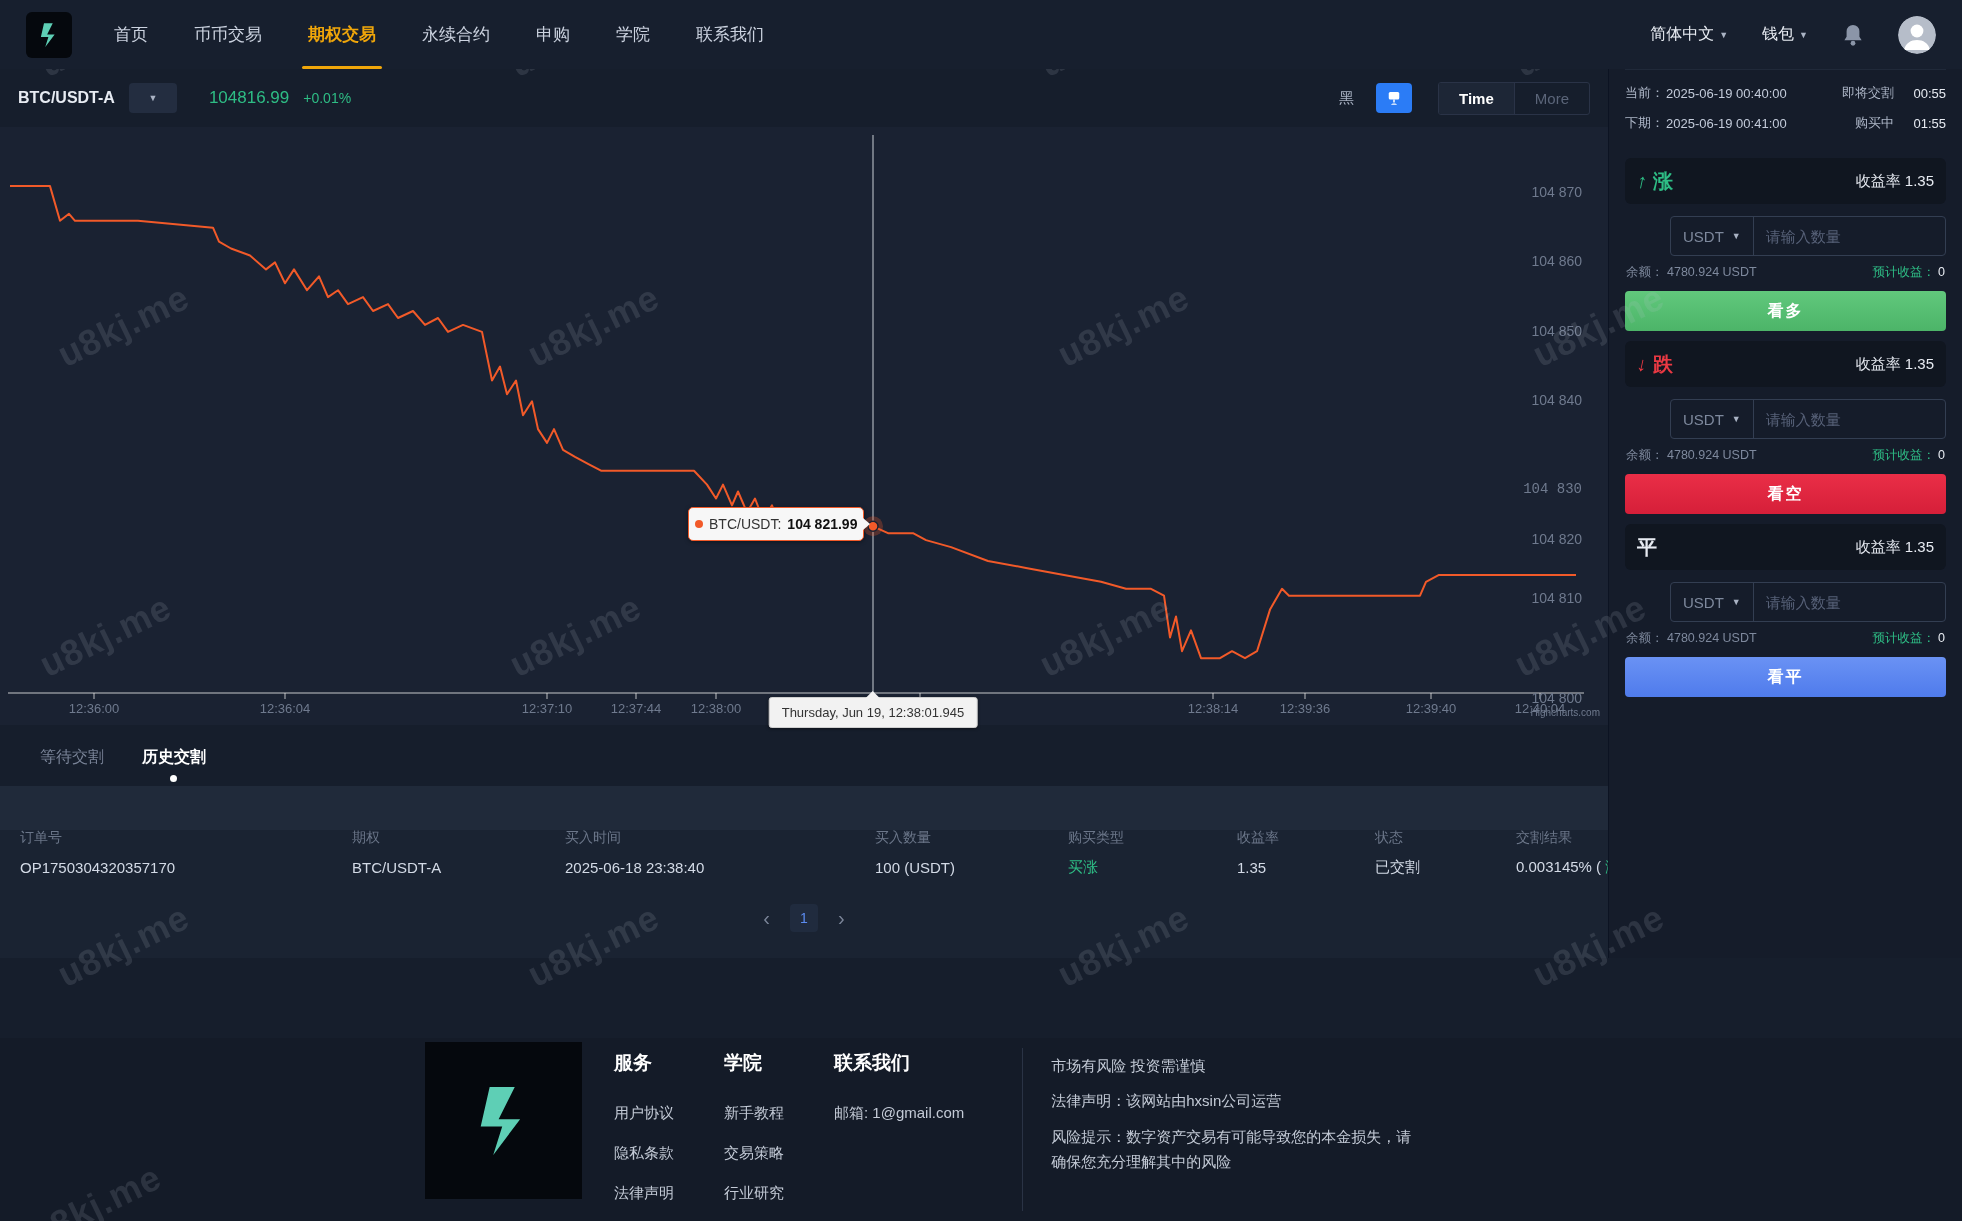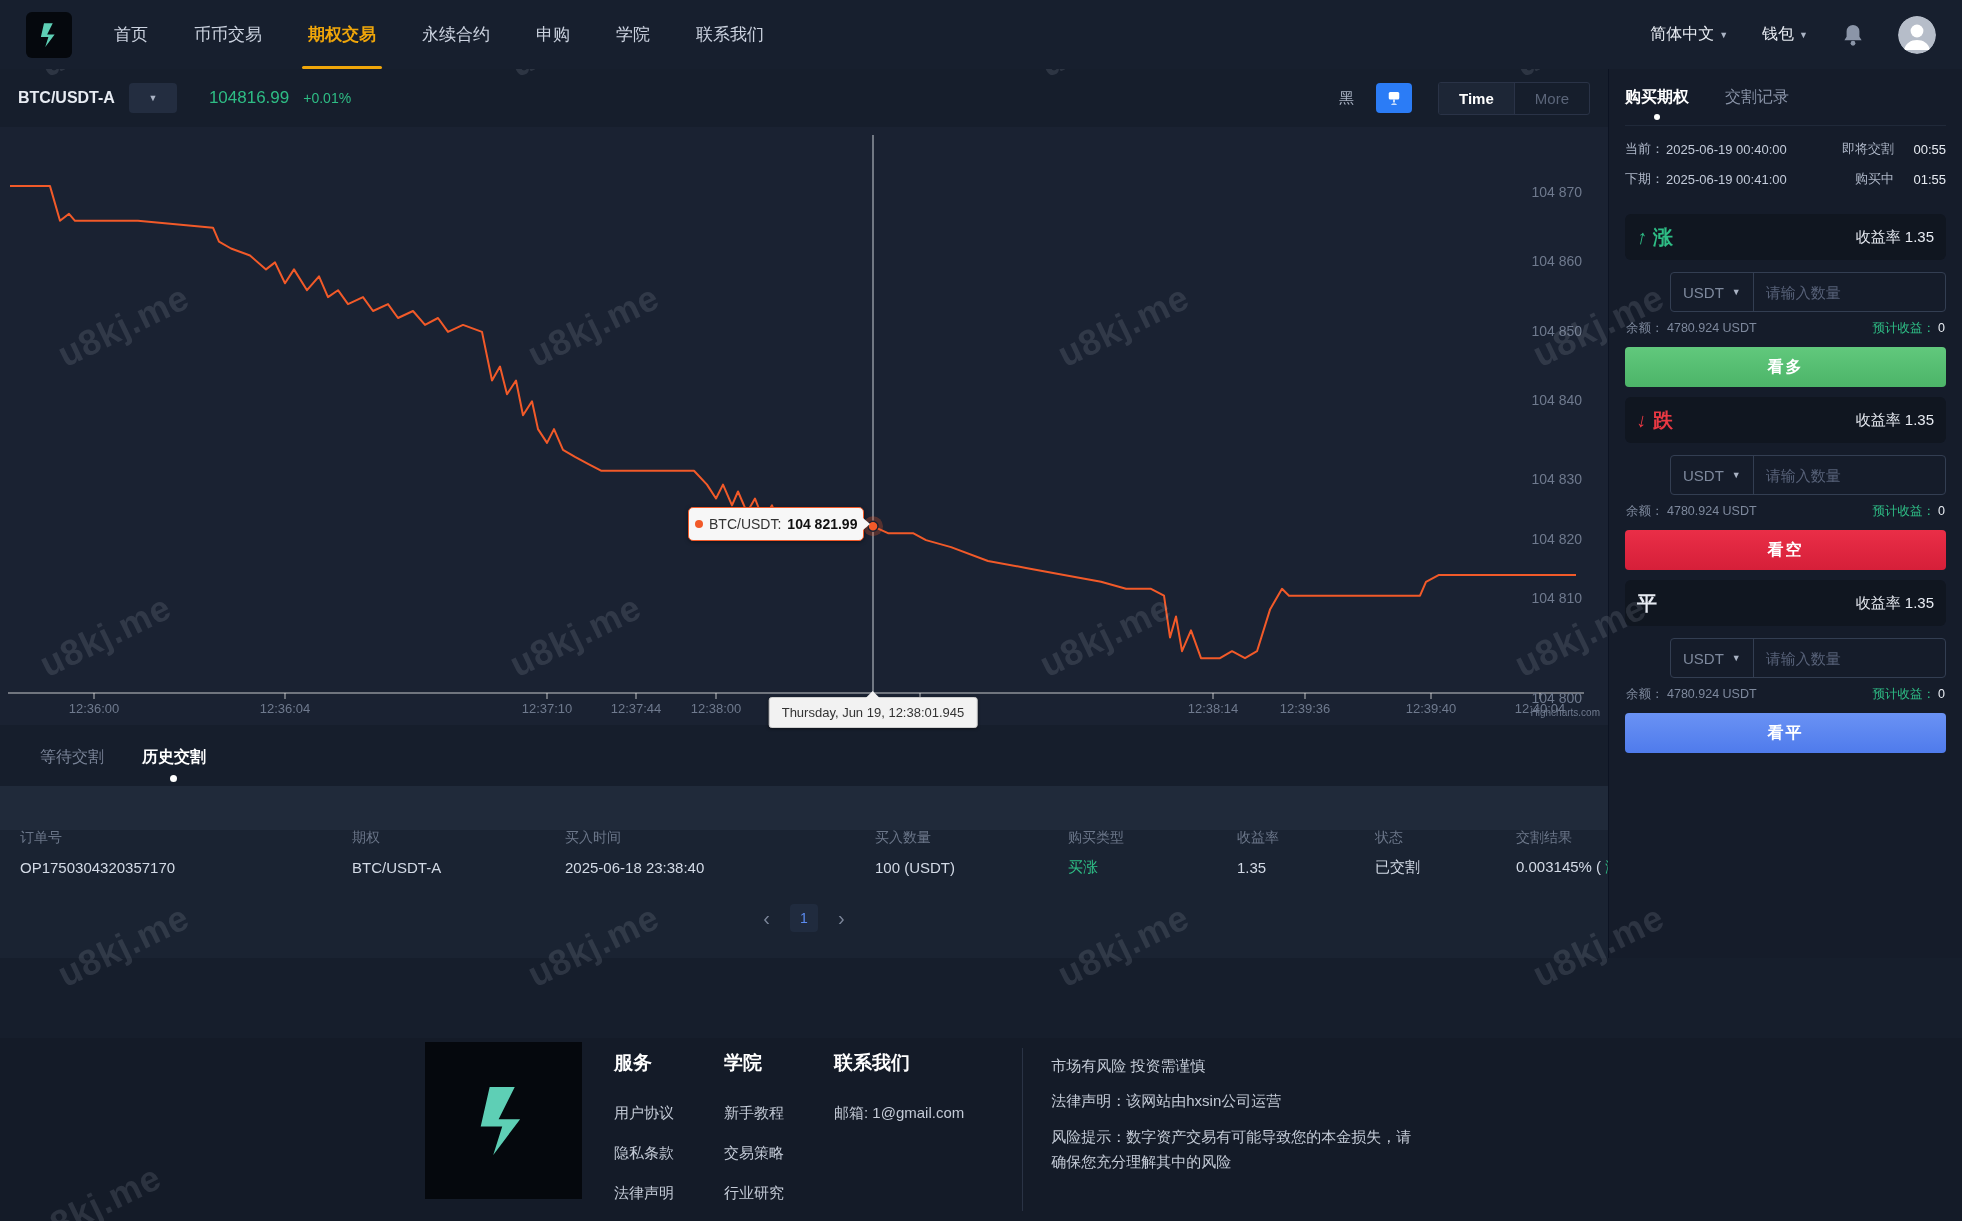--- a/index.html
+++ b/index.html
@@ -195,21 +195,21 @@
             <line x1="1540" y1="566" x2="1540" y2="572" stroke="#e6e6e6" stroke-width="1" opacity="0.8"></line>
             <polyline points="10,59.1 50,59.1 60,93.8 69,86.8 75,93.8 138,93.8 213,100.7 219,114.6 231,121.5 250,128.5 266,142.4 275,135.4 285,156.3 294,142.4 307,163.2 319,149.3 328,170.1 338,163.2 348,177.1 363,170.1 373,184.0 388,177.1 398,191.0 413,184.0 425,197.9 438,191.0 448,204.9 463,197.9 482,204.9 492,253.5 500,239.6 507,267.3 516,253.5 523,288.2 532,274.3 538,302.1 547,315.9 554,302.1 563,322.9 575,329.8 588,336.8 601,343.7 694,343.7 707,357.6 716,371.5 723,357.6 732,378.4 738,364.5 747,385.4 755,371.5 763,392.3 772,378.4 780,399.3 788,385.4 801,399.3 813,392.3 826,399.3 873,399.3 888,406.2 913,406.2 926,413.1 951,420.1 988,434.0 1026,440.9 1064,447.9 1101,454.8 1126,461.8 1151,461.8 1164,468.7 1170,510.4 1176,489.5 1182,524.2 1191,503.4 1201,531.2 1220,531.2 1232,524.2 1245,531.2 1257,524.2 1270,482.6 1282,461.8 1289,468.7 1364,468.7 1420,468.7 1426,454.8 1439,447.9 1576,447.9" fill="none" stroke="#f25a29" stroke-width="2" stroke-linejoin="round"></polyline>
             <circle cx="873" cy="399.264" r="10" fill="#f25a29" opacity="0.28"></circle>
             <circle cx="873" cy="399.264" r="5" fill="#f25a29" stroke="#1a2232" stroke-width="1.5"></circle>
           </svg>
         <div id="yticks">
             <div class="ytick" style="top: 57px; right: 26px;">104 870</div>
             <div class="ytick" style="top: 126.43px; right: 26px;">104 860</div>
             <div class="ytick" style="top: 195.86px; right: 26px;">104 850</div>
             <div class="ytick" style="top: 265.29px; right: 26px;">104 840</div>
-            <div class="ytick" style="top: 344px; right: 26px;">104 830</div>
+            <div class="ytick" style="top: 354px; right: 26px; font-family: Liberation Mono, monospace;">104 830</div>
             <div class="ytick" style="top: 404.15px; right: 26px;">104 820</div>
             <div class="ytick" style="top: 463px; right: 26px;">104 810</div>
             <div class="ytick" style="top: 563px; right: 26px;">104 800</div>
           </div>
         <div id="xticks">
             <div class="xtick" style="left: 94px;">12:36:00</div>
             <div class="xtick" style="left: 285px;">12:36:04</div>
             <div class="xtick" style="left: 547px;">12:37:10</div>
             <div class="xtick" style="left: 636px;">12:37:44</div>
             <div class="xtick" style="left: 716px;">12:38:00</div>
@@ -259,24 +259,20 @@
           </div>
         <div class="pagination">
           <span class="pg-arrow">‹</span>
           <span class="pg-num">1</span>
           <span class="pg-arrow">›</span>
         </div>
       </div>
     </div>
 
     <div class="right-panel">
-      <div class="panel-tabs" id="panel-tabs">
-          <div class="ptab active">购买期权</div>
-          <div class="ptab">交割记录</div>
-        </div>
       <div class="period-info">
         <div class="pi-row">
           <span>当前：</span>
           <span class="pi-time">2025-06-19 00:40:00</span>
           <span class="pi-status">即将交割</span>
           <span class="pi-count">00:55</span>
         </div>
         <div class="pi-row">
           <span>下期：</span>
           <span class="pi-time">2025-06-19 00:41:00</span>

